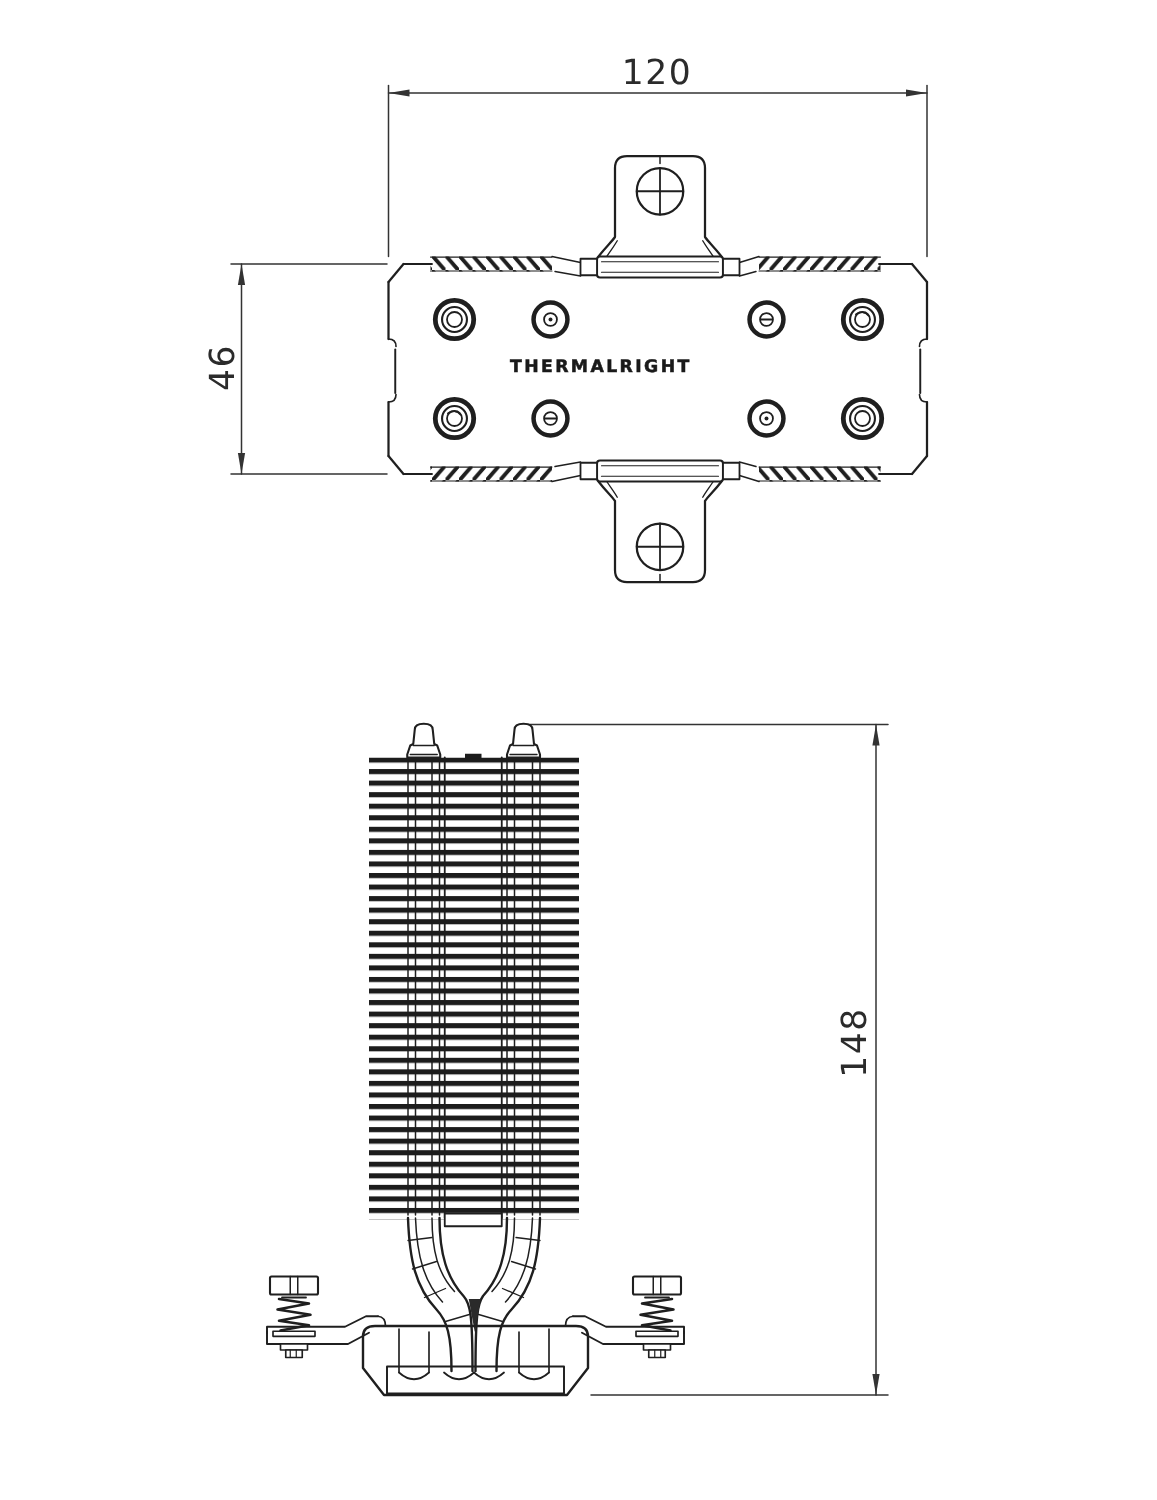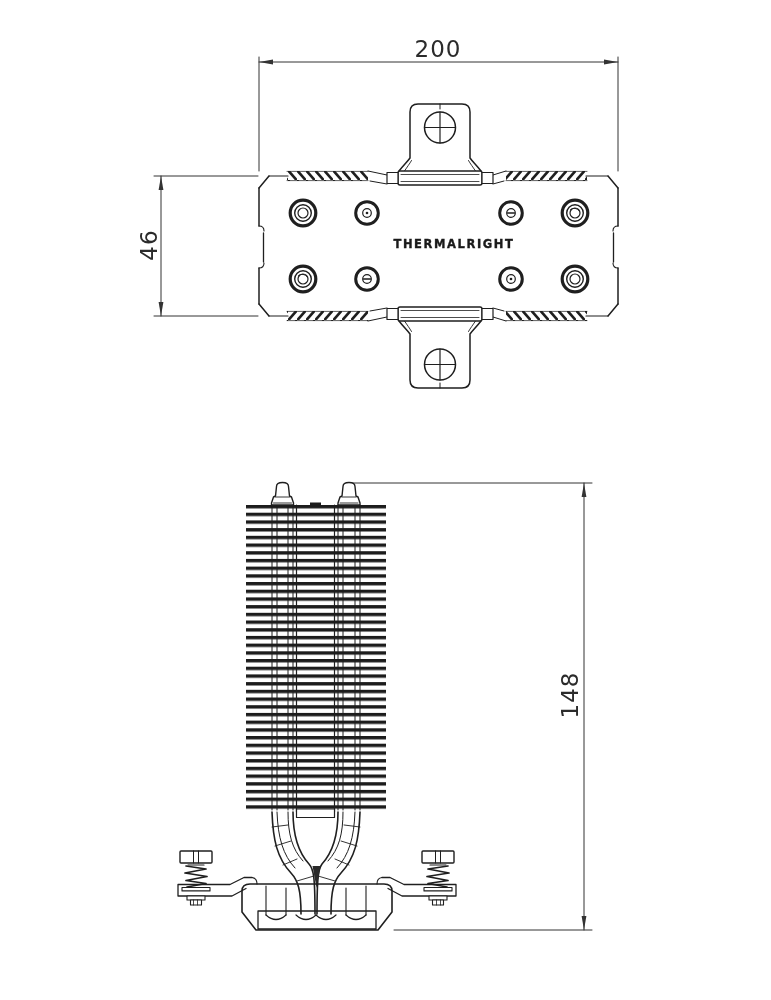--- a/index.html
+++ b/index.html
@@ -18,23 +18,23 @@
     text-align:center;
     font-size:23px;
     color:#2b2b2b;
     letter-spacing:1px;
     white-space:nowrap;
     user-select:none;
   }
   .rot{transform:rotate(-90deg);}
   .logo{
     position:absolute;
-    left:364px;top:236px;
+    left:340px;top:236px;
     width:180px;height:16px;line-height:16px;
-    text-align:center;
+    text-align:left;
     font-size:11.5px;
     font-weight:700;
     letter-spacing:1.6px;
     color:#1a1a1a;
     -webkit-text-stroke:0.35px #1a1a1a;
     user-select:none;
   }
 </style>
 </head>
 <body>
@@ -307,21 +307,21 @@
       <polyline points="448,866 428,869 449,873 427,876.5 448,880.5 428,883.5 447,887" stroke-width="1.7"></polyline>
       <rect x="424" y="887.5" width="28" height="3.4" fill="#ffffff" stroke-width="1.1"></rect>
       <rect x="429" y="896" width="18" height="4" fill="#ffffff" stroke-width="1.1"></rect>
       <rect x="432.5" y="900" width="11" height="5" fill="#ffffff" stroke-width="1.1"></rect>
       <line x1="436.5" y1="900" x2="436.5" y2="905" stroke-width="0.8"></line>
       <line x1="440.5" y1="900" x2="440.5" y2="905" stroke-width="0.8"></line>
     </g>
   </g>
 </svg>
 
-<div class="dim-label" style="left:408px;top:35px;">200</div>
+<div class="dim-label" style="left:408px;top:35px;">120</div>
 
 <div class="dim-label rot" style="left:119px;top:231px;">46</div>
 
 <div class="dim-label rot" style="left:540px;top:681px;">148</div>
 
 <div class="logo">THERMALRIGHT</div>
 
 </div>
 
 </body></html>

